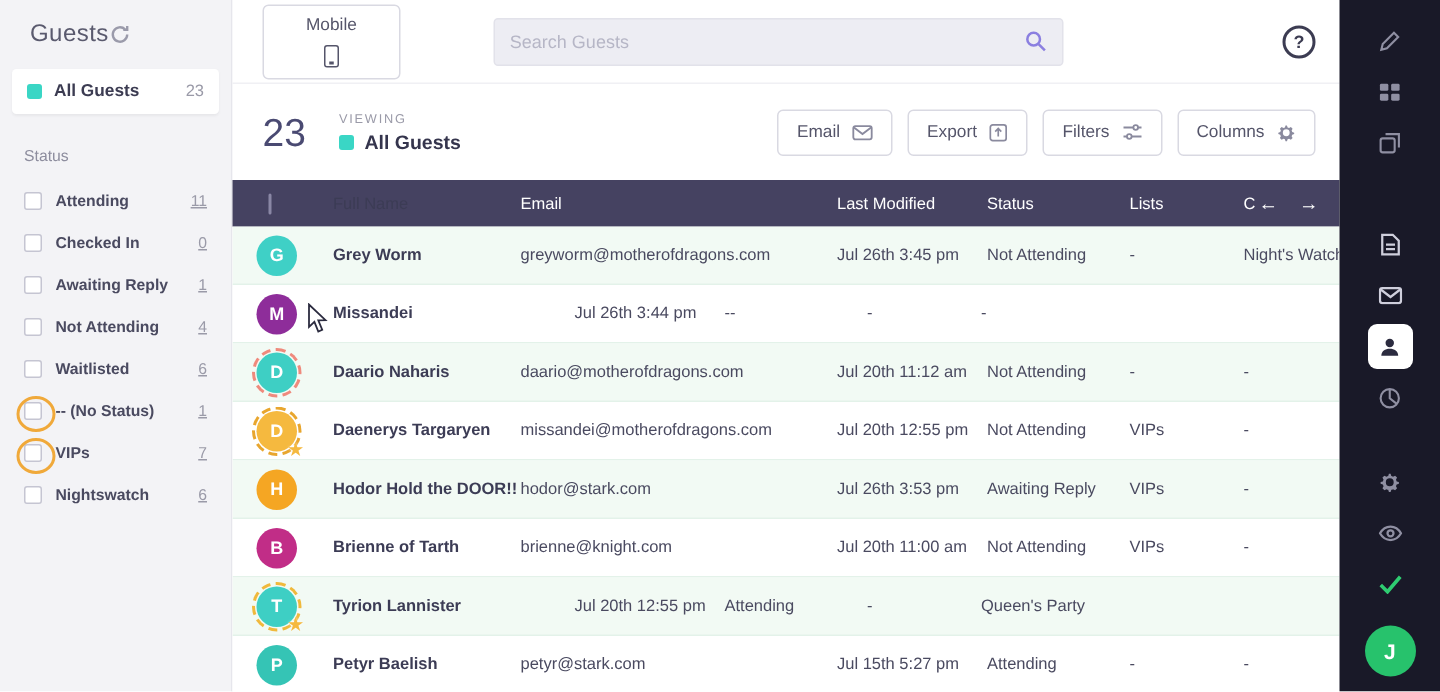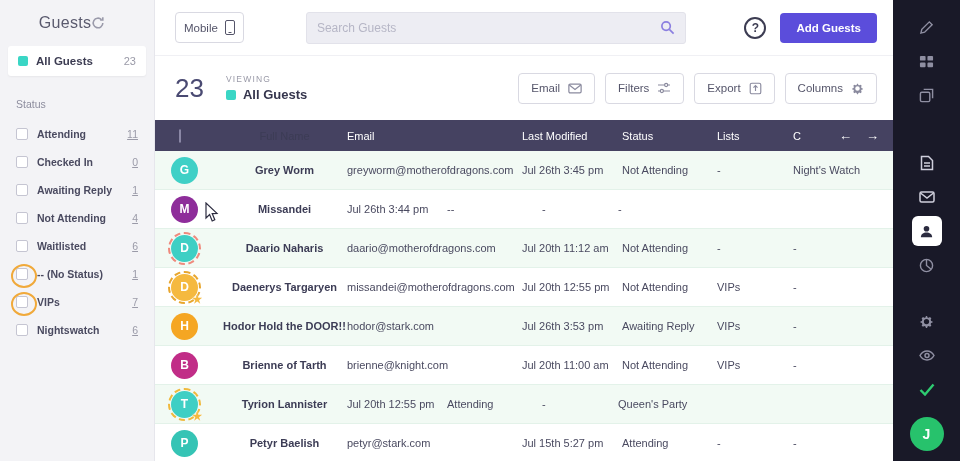--- a/index.html
+++ b/index.html
@@ -1,38 +1,38 @@
 <!DOCTYPE html>
 <html><head>
 <meta charset="utf-8">
 <style>
   * { margin:0; padding:0; box-sizing:border-box; }
   html,body { width:960px; height:461px; overflow:hidden; font-family:"Liberation Sans", sans-serif; background:#fff; }
   .app { display:flex; width:960px; height:461px; position:relative; }
 
   
   .sidebar { width:155px; min-width:155px; background:#f3f3f6; border-right:1px solid #e6e6ec; padding:14px 0 0 0; }
-  .sb-head { display:flex; align-items:center; justify-content:center; padding:0 14px 14px 4px; }
+  .sb-head { display:flex; align-items:center; justify-content:flex-start; padding:0 14px 14px 20px; }
   .sb-title { font-size:16px; color:#5a5a6e; font-weight:400; letter-spacing:.3px; }
   .refresh { color:#9a9aaa; width:14px; height:14px; cursor:pointer; }
   .all-guests { display:flex; align-items:center; gap:8px; background:#fff; margin:0 8px; padding:9px 10px; border-radius:3px; box-shadow:0 1px 2px rgba(0,0,0,.05); cursor:pointer; }
   .teal-sq { width:10px; height:10px; border-radius:2px; background:#3ad6c5; }
   .ag-label { font-size:11.5px; font-weight:700; color:#3c3c52; flex:1; }
   .ag-count { font-size:11px; color:#9a9aa8; }
   .sb-section { font-size:10.5px; color:#8d8d9e; padding:22px 16px 10px 16px; }
   .sb-item { display:flex; align-items:center; gap:9px; padding:8px 16px; cursor:pointer; position:relative; }
   .cbx { width:12px; height:12px; border:1px solid #c5c5d2; border-radius:2px; background:#fff; flex:none; position:relative; }
   .cbx.hl::after { content:""; position:absolute; left:-6px; top:-5px; width:22px; height:20px; border:2px solid #f0a93a; border-radius:50%; }
   .sb-lbl { font-size:10.5px; font-weight:700; color:#4a4a60; flex:1; }
   .sb-cnt { font-size:10.5px; color:#9a9aa8;text-decoration:underline; }
 
   
   .main { flex:1; display:flex; flex-direction:column; background:#fff; min-width:0; }
   .topbar { height:56px; display:flex; align-items:center; padding:0 16px 0 20px; gap:14px; border-bottom:1px solid #f0f0f4; }
-  .mobile-btn { display:flex; align-items:center; gap:7px; border:1px solid #d9d9e2; background:#fff; border-radius:4px; padding:7px 8px; font-size:11.5px; color:#55556a; cursor:pointer; }
+  .mobile-btn { display:flex; align-items:center; gap:7px; border:1px solid #d9d9e2; background:#fff; border-radius:4px; padding:7px 28px; font-size:11.5px; color:#55556a; cursor:pointer;flex-direction:column; }
   .phone-ic { width:10px; height:15px; border:1.5px solid #55556a; border-radius:2px; position:relative; }
   .phone-ic::after { content:""; position:absolute; bottom:1px; left:50%; transform:translateX(-50%); width:3px; height:1.5px; background:#55556a; }
   .search-wrap { flex:1; max-width:380px; margin-left:48px; display:flex; align-items:center; background:#ededf3; border:1px solid #e2e2ea; border-radius:3px; height:32px; padding:0 10px; }
   .search-wrap input { flex:1; border:none; outline:none; background:transparent; font-size:12px; color:#55556a; font-family:"Liberation Sans", sans-serif; }
   .search-wrap input::placeholder { color:#b6b6c6; }
   .search-ic { color:#8b7fe0; width:15px; height:15px; cursor:pointer; }
   .help-circle { margin-left:auto; width:22px; height:22px; border:2px solid #3c3c52; border-radius:50%; display:flex; align-items:center; justify-content:center; font-size:12px; font-weight:700; color:#3c3c52; cursor:pointer; }
   .add-guests { background:#5b4ddb; color:#fff; border:none; border-radius:4px; padding:9px 16px; font-size:11.5px; font-weight:700; cursor:pointer; font-family:"Liberation Sans", sans-serif; }
 
   .toolbar { height:64px; display:flex; align-items:center; padding:0 16px 0 20px; }
@@ -42,23 +42,23 @@
   .tb-actions { margin-left:auto; display:flex; gap:10px; }
   .tb-btn { display:flex; align-items:center; gap:8px; border:1px solid #d9d9e2; background:#fff; border-radius:4px; padding:8px 12px; font-size:11.5px; color:#55556a; cursor:pointer; font-family:"Liberation Sans", sans-serif; }
   .tb-btn svg { color:#8a8a9e; }
 
   
   .thead { height:31px; background:#454261; display:flex; align-items:center; color:#fff; font-size:11px; }
   .trow { height:39px; display:flex; align-items:center; font-size:11px; color:#4a4a60; border-bottom:1px solid #e3f2e9; background:#fff; cursor:pointer; }
   .trow.alt { background:#f2faf4; }
   .c-check { width:67px; padding-left:24px; }
   .h-cbx { width:12px; height:12px; border:1px solid #8a87a5; border-radius:2px; background:#454261; cursor:pointer; }
-  .c-name { width:125px; font-weight:700; color:#3c3c55; white-space:nowrap; overflow:hidden;text-align:center; }
+  .c-name { width:125px; font-weight:700; color:#3c3c55; white-space:nowrap; overflow:hidden; }
   .c-email { width:175px; white-space:nowrap; overflow:hidden; }
-  .c-mod { width:100px; white-space:nowrap; }
+  .c-mod { width:100px; white-space:nowrap;margin-left:36px; }
   .c-status { width:95px; white-space:nowrap; }
   .c-lists { width:76px; white-space:nowrap; }
   .c-extra { flex:1; white-space:nowrap; overflow:hidden; display:flex; align-items:center; }
   .thead .c-name, .thead .c-email, .thead .c-mod, .thead .c-status, .thead .c-lists { font-weight:400; }
   .col-arrows { margin-left:auto; display:flex; gap:14px; padding-right:14px; }
   .col-arrow { color:#fff; font-size:13px; cursor:pointer; background:none; border:none; }
   .c-av { width:67px; padding-left:16px; }
   .avatar { width:27px; height:27px; border-radius:50%; display:flex; align-items:center; justify-content:center; color:#fff; font-size:12px; font-weight:700; position:relative; }
   .star { position:absolute; right:-4px; bottom:-5px; font-size:11px; color:#f5b93f; text-shadow:0 0 2px #fff; display:none; }
 
@@ -158,53 +158,52 @@
       <div class="search-wrap">
         <input type="text" placeholder="Search Guests" style="">
         <svg class="search-ic" viewBox="0 0 16 16" fill="none" stroke="currentColor" stroke-width="1.8">
           <circle cx="6.5" cy="6.5" r="4.5"></circle>
             <path d="M10 10l4.5 4.5"></path>
         </svg>
       </div>
       <div class="help-circle">
         <span>?</span>
       </div>
-      <button class="add-guests">Add Guests</button>
     </div>
 
     <div class="toolbar">
       <span class="big-count">23</span>
       <div>
         <div class="viewing-label">VIEWING</div>
         <div class="viewing-value">
           <span class="teal-sq"></span>
           <span>All Guests</span>
         </div>
       </div>
       <div class="tb-actions">
         <button class="tb-btn">
           <span>Email</span>
           <svg width="14" height="11" viewBox="0 0 16 12" fill="none" stroke="currentColor" stroke-width="1.4">
               <rect x="1" y="1" width="14" height="10" rx="1.5"></rect>
               <path d="M1.5 2l6.5 5 6.5-5"></path>
             </svg>
         </button>
         <button class="tb-btn">
+          <span>Export</span>
+          <svg width="13" height="13" viewBox="0 0 16 16" fill="none" stroke="currentColor" stroke-width="1.4">
+              <rect x="1.5" y="1.5" width="13" height="13" rx="2"></rect>
+              <path d="M8 11V4.5M5.5 7L8 4.5 10.5 7"></path>
+            </svg>
+        </button>
+        <button class="tb-btn">
           <span>Filters</span>
           <svg width="14" height="12" viewBox="0 0 16 14" fill="none" stroke="currentColor" stroke-width="1.4">
               <path d="M1 3.5h14M1 10.5h14"></path>
               <circle cx="10.5" cy="3.5" r="1.8" fill="#fff"></circle>
               <circle cx="5.5" cy="10.5" r="1.8" fill="#fff"></circle>
-            </svg>
-        </button>
-        <button class="tb-btn">
-          <span>Export</span>
-          <svg width="13" height="13" viewBox="0 0 16 16" fill="none" stroke="currentColor" stroke-width="1.4">
-              <rect x="1.5" y="1.5" width="13" height="13" rx="2"></rect>
-              <path d="M8 11V4.5M5.5 7L8 4.5 10.5 7"></path>
             </svg>
         </button>
         <button class="tb-btn">
           <span>Columns</span>
           <svg width="13" height="13" viewBox="0 0 16 16" fill="currentColor">
               <path d="M8 5.2A2.8 2.8 0 1 0 8 10.8 2.8 2.8 0 0 0 8 5.2zm6.5 3.9l-1.6.5a5 5 0 0 1-.5 1.2l.8 1.5-1.4 1.4-1.5-.8a5 5 0 0 1-1.2.5l-.5 1.6h-1.2l-.5-1.6a5 5 0 0 1-1.2-.5l-1.5.8-1.4-1.4.8-1.5a5 5 0 0 1-.5-1.2l-1.6-.5V7.9l1.6-.5a5 5 0 0 1 .5-1.2l-.8-1.5 1.4-1.4 1.5.8a5 5 0 0 1 1.2-.5l.5-1.6h1.2l.5 1.6a5 5 0 0 1 1.2.5l1.5-.8 1.4 1.4-.8 1.5a5 5 0 0 1 .5 1.2l1.6.5z"></path>
             </svg>
         </button>
       </div>
     </div>

